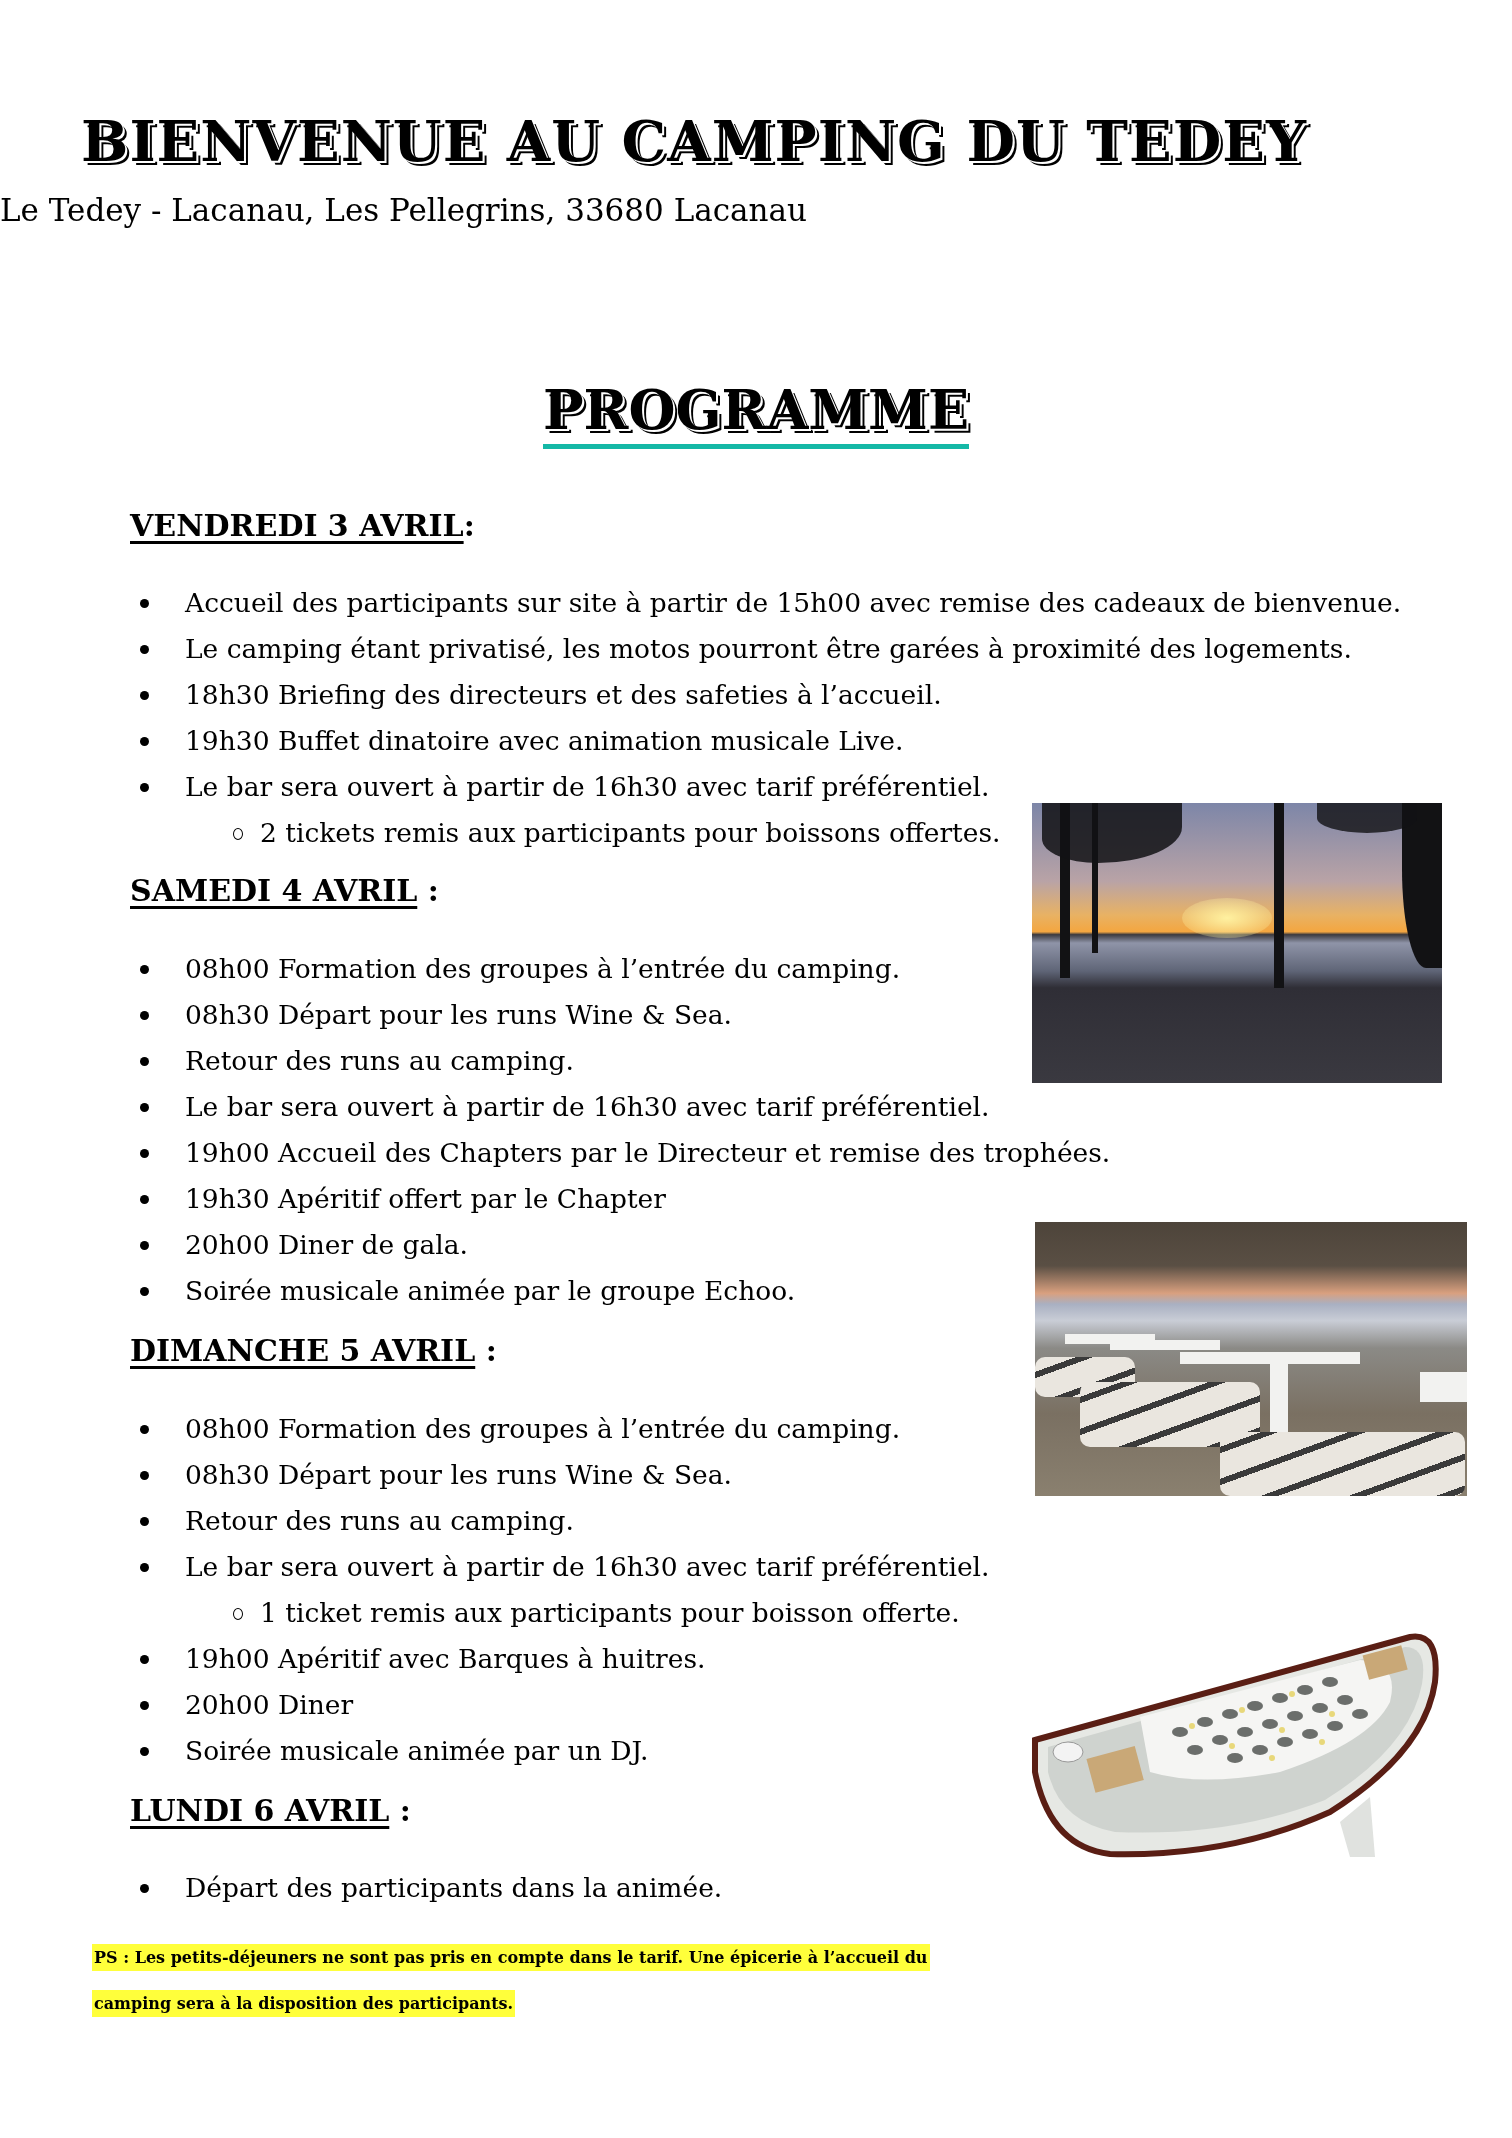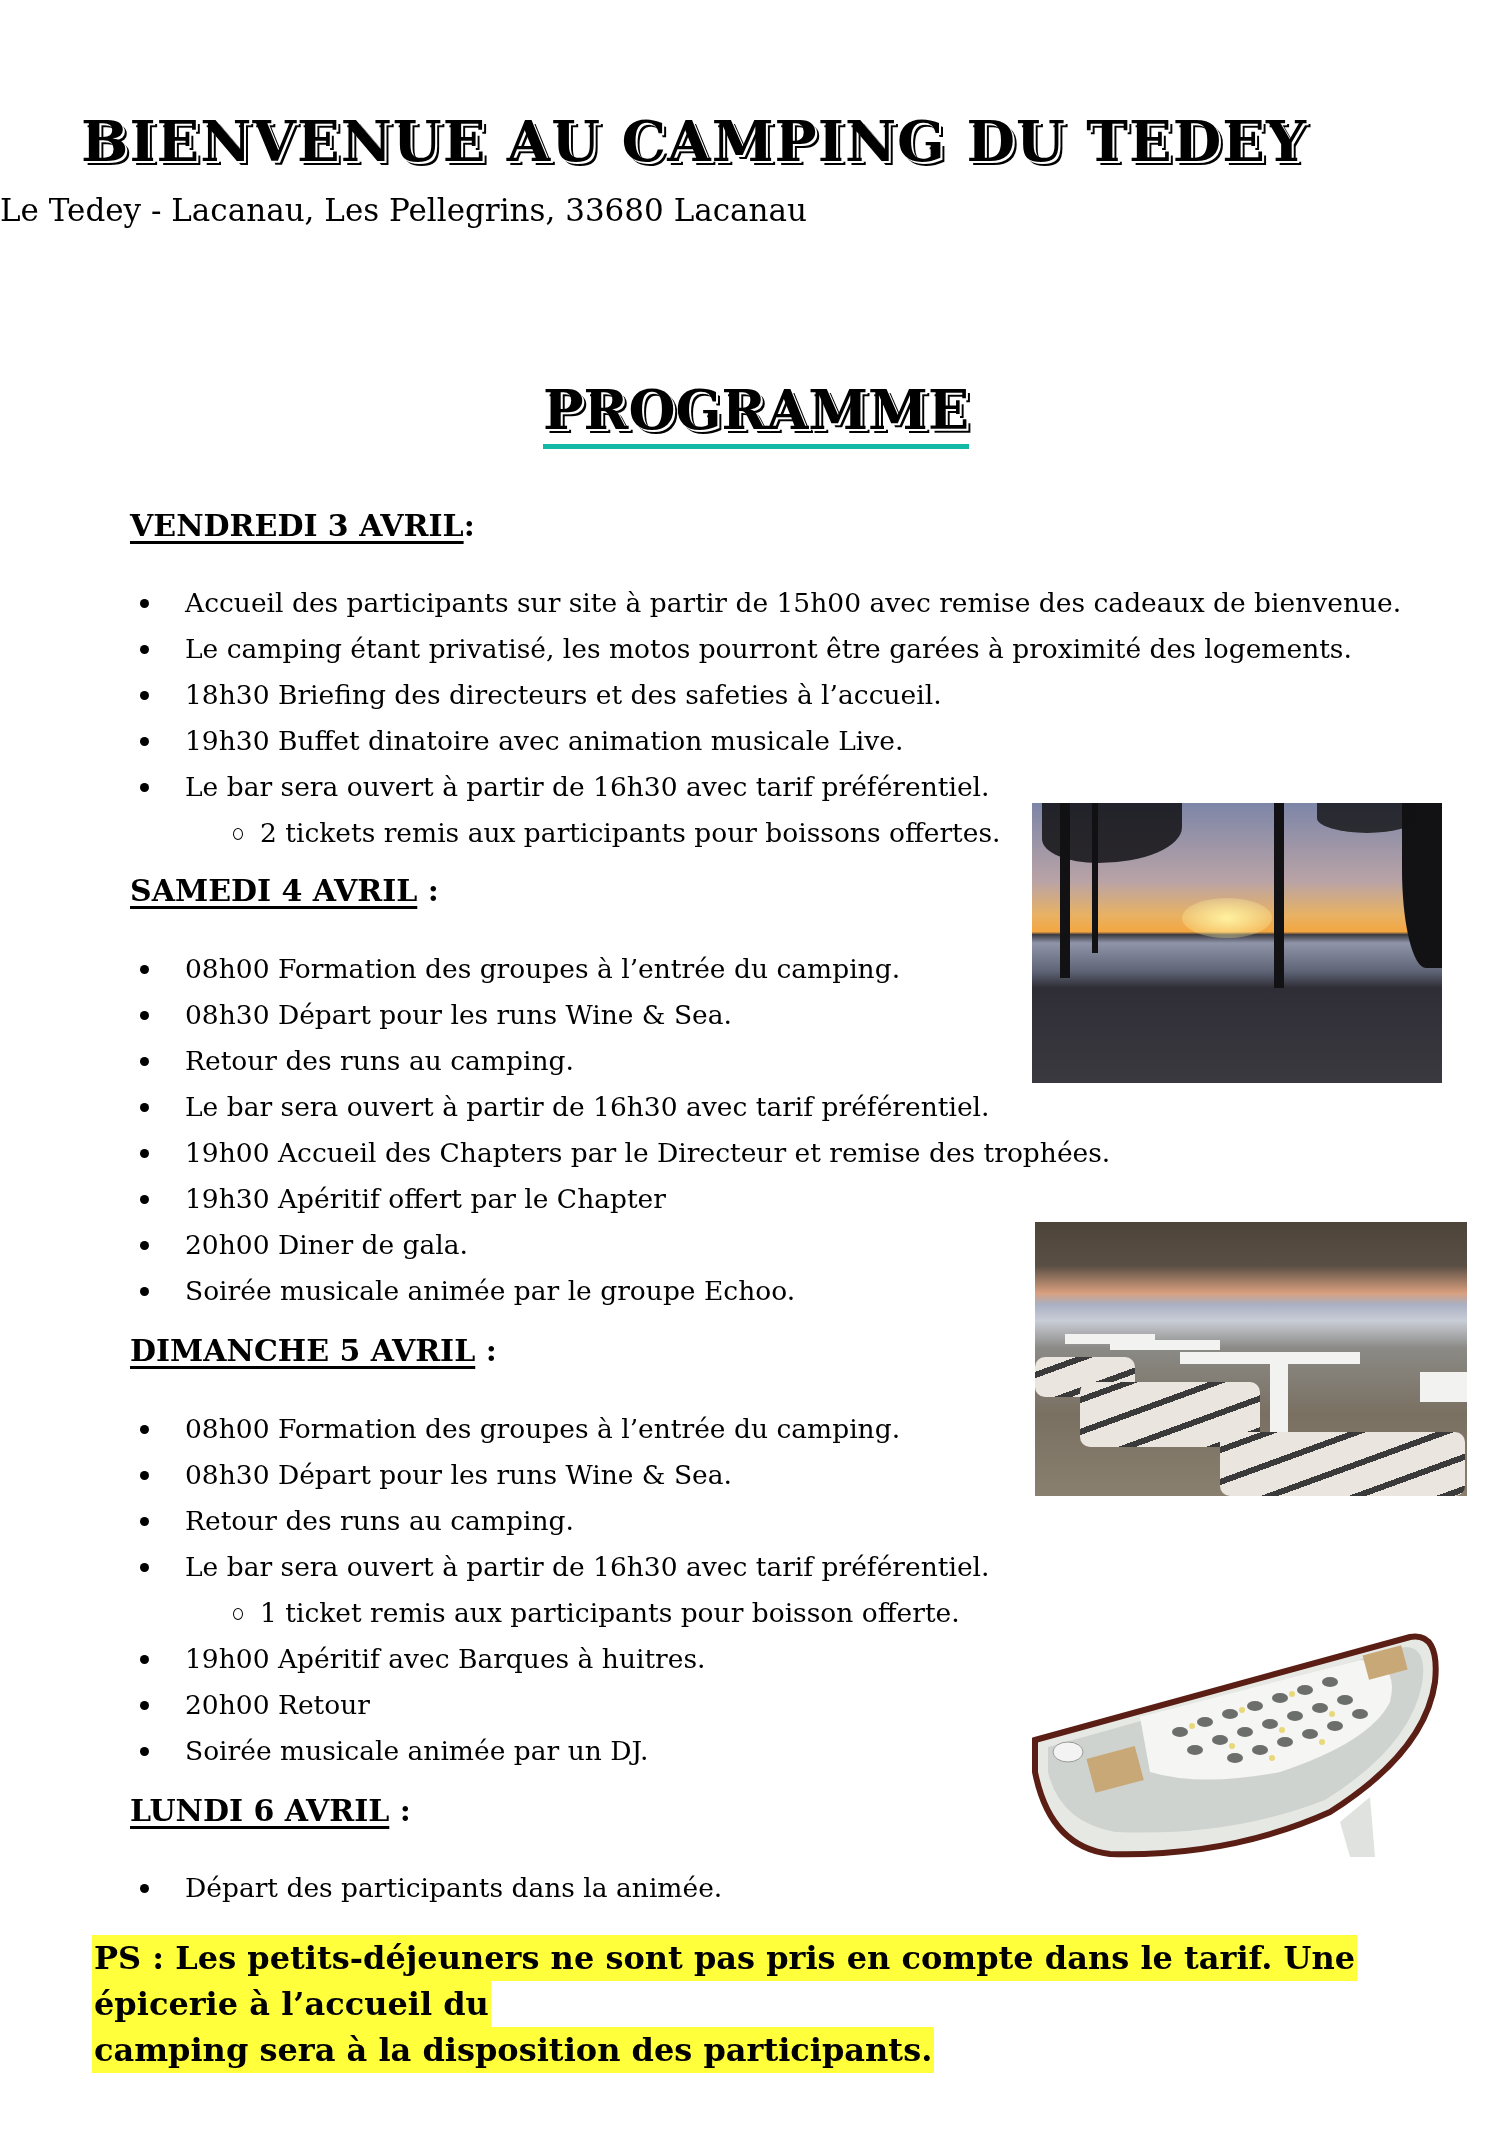--- a/index.html
+++ b/index.html
@@ -65,21 +65,21 @@
     left: 1035px; top: 1222px; width: 432px; height: 274px;
     background: linear-gradient(to bottom, #4d443a 0%, #5a4f44 16%, #d9a07f 26%, #a9b0c2 30%, #c9cdd6 36%, #8b8a86 46%, #7a7062 70%, #8a806f 100%);
   }
   .photo-tent .cushion { position: absolute; border-radius: 10px; background: repeating-linear-gradient(160deg, #eae6df 0 14px, #3a3a3a 14px 20px, #eae6df 20px 30px); }
   .photo-tent .table { position: absolute; background: #f2f2f0; }
 
   .photo-boat { left: 1030px; top: 1622px; width: 460px; height: 238px; background: transparent; }
 
   .ps {
     position: absolute; left: 92px; top: 1935px; width: 1300px;
-    font-family: "DejaVu Serif", serif; font-weight: bold; font-size: 32px; line-height: 46px;
+    font-family: "DejaVu Serif", serif; font-weight: bold; font-size: 16px; line-height: 46px;
   }
   .ps .hl { background: #ffff3b; padding: 4px 2px; box-decoration-break: clone; -webkit-box-decoration-break: clone; }
 </style>
 </head>
 <body>
 
 <div class="page">
 
   <div class="title">BIENVENUE AU CAMPING DU TEDEY</div>
   <div class="subtitle">Le Tedey - Lacanau, Les Pellegrins, 33680 Lacanau</div>
@@ -179,21 +179,21 @@
     <li class="sub">
         <span class="bullet"></span>
         <span class="txt">1 ticket remis aux participants pour boisson offerte.</span>
       </li>
     <li>
         <span class="bullet"></span>
         <span class="txt">19h00 Apéritif avec Barques à huitres.</span>
       </li>
     <li>
         <span class="bullet"></span>
-        <span class="txt">20h00 Retour</span>
+        <span class="txt">20h00 Diner</span>
       </li>
     <li>
         <span class="bullet"></span>
         <span class="txt">Soirée musicale animée par un DJ.</span>
       </li>
   </ul>
 
   <div class="day" style="top:1793px;">
     <span class="u">LUNDI 6 AVRIL</span><span> :</span>
   </div>

